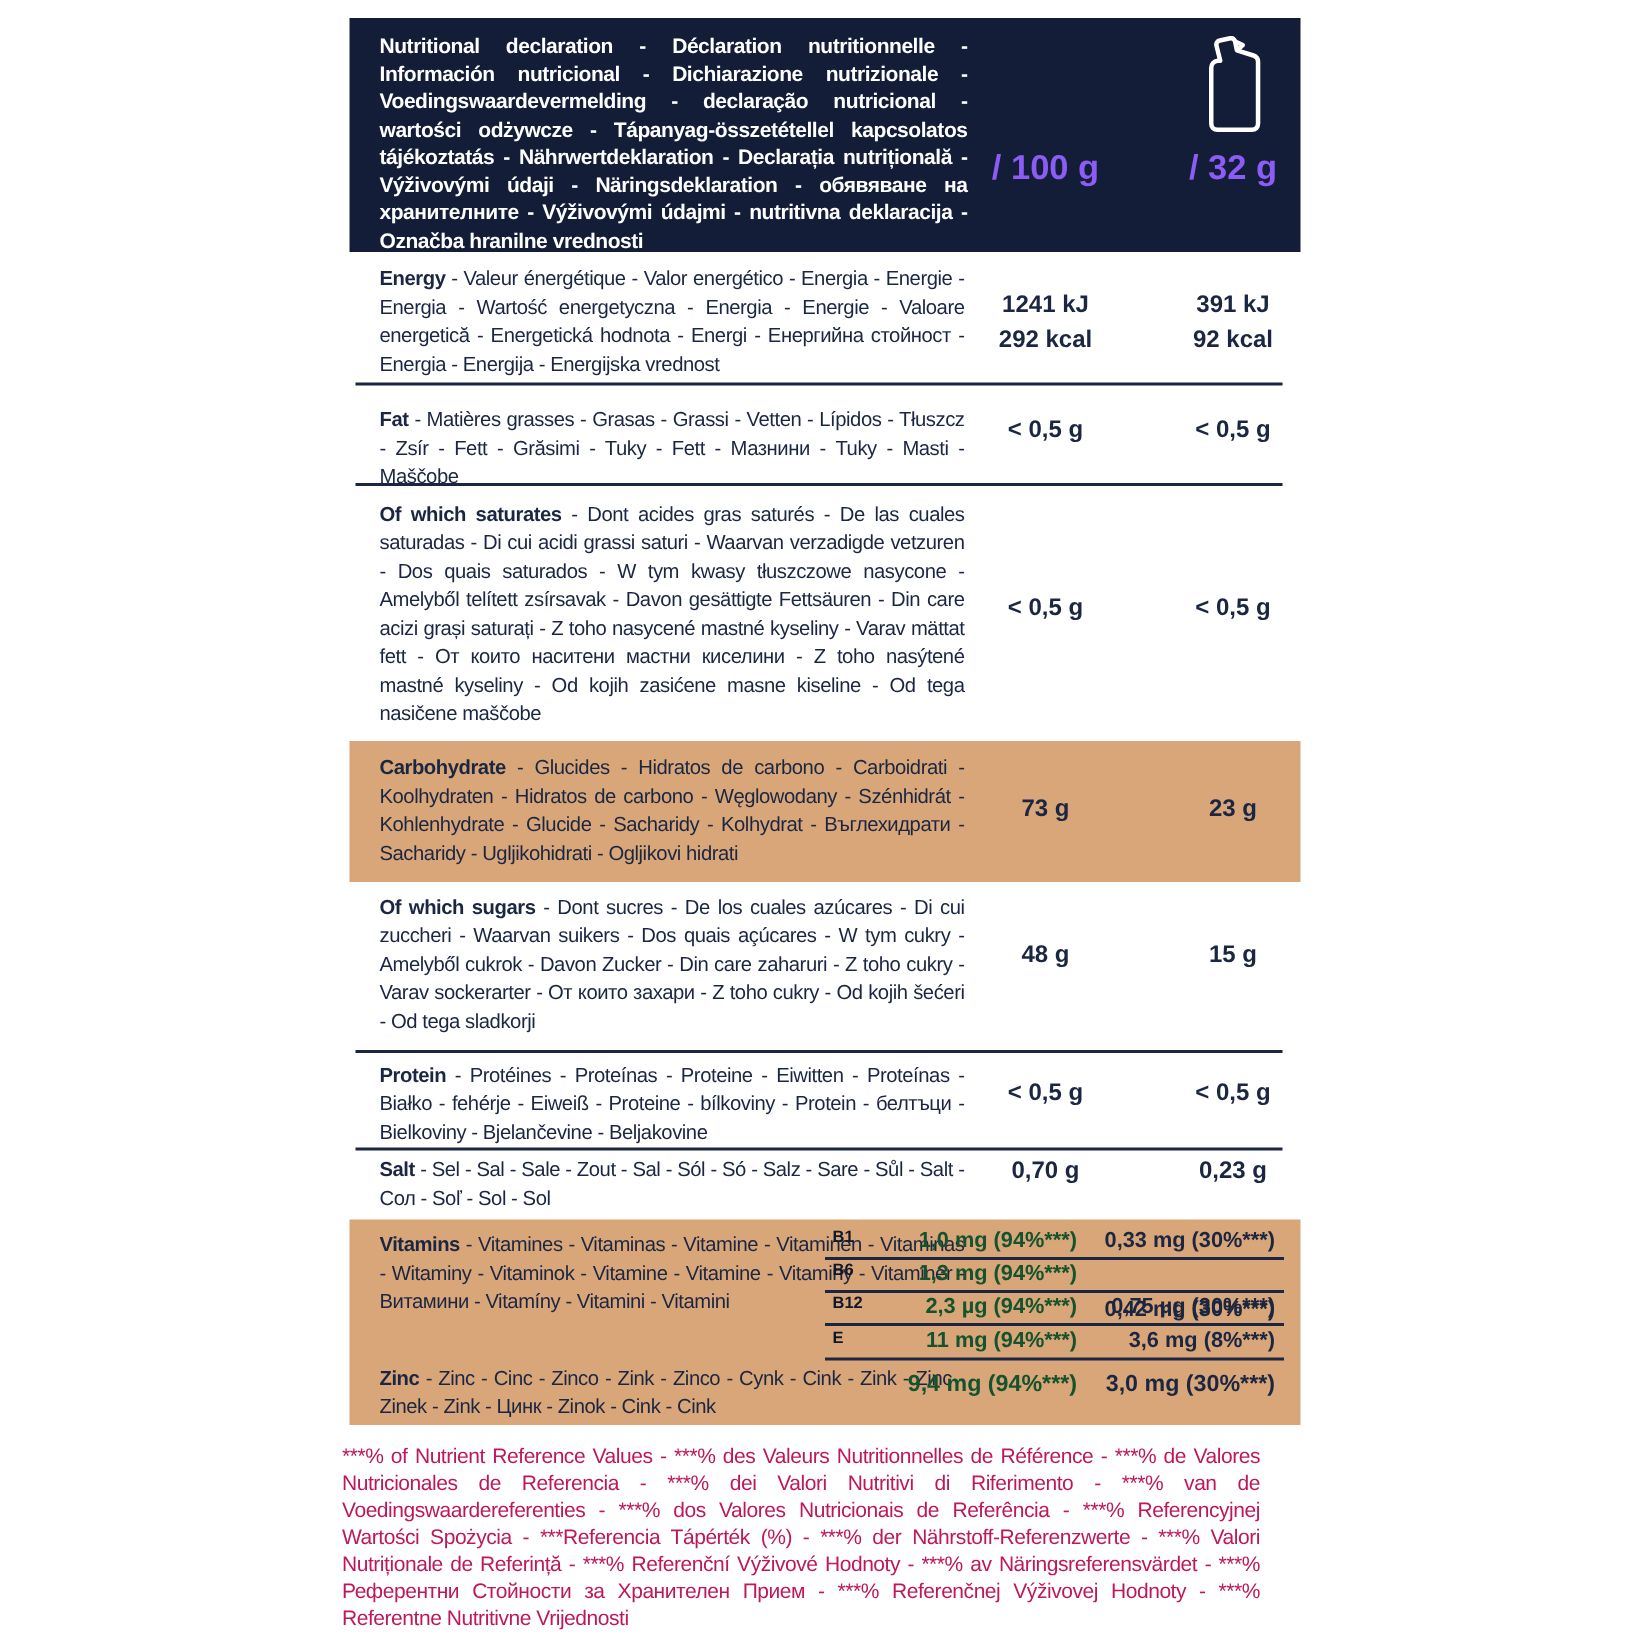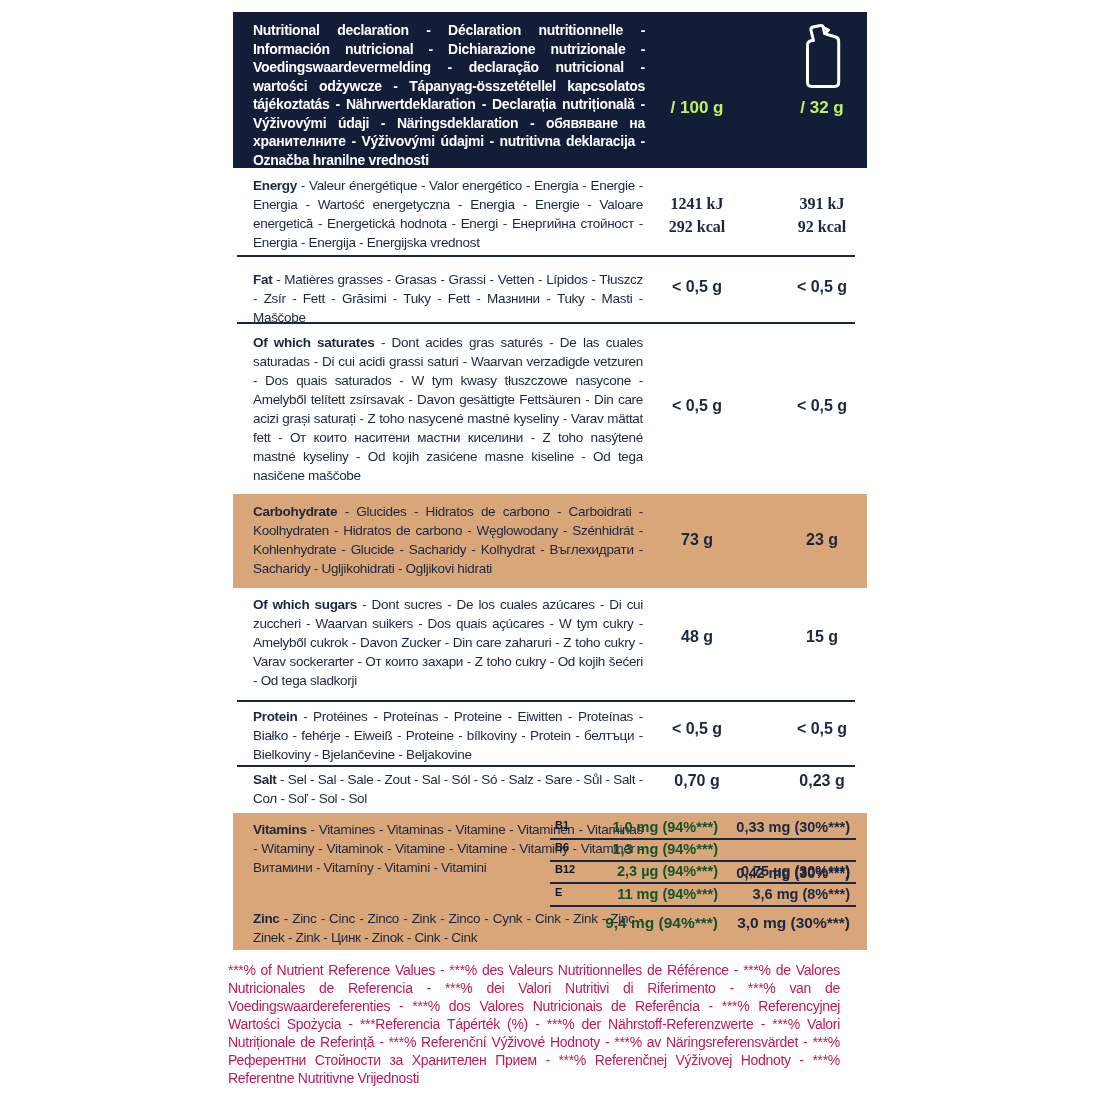--- a/index.html
+++ b/index.html
@@ -4,35 +4,35 @@
 <style>
   html,body{margin:0;padding:0;background:#ffffff;}
   body{width:1100px;height:1100px;position:relative;overflow:hidden;
        font-family:"Liberation Sans","DejaVu Sans",sans-serif;color:#1b2642;}
   #label{position:absolute;left:0;top:0;width:984px;height:1100px;}
 
   
   .hdr{position:absolute;left:233px;top:12px;width:634px;height:156px;background:#131d37;}
   .hdr-text{position:absolute;left:20px;top:9px;width:392px;color:#ffffff;
             font-size:14px;line-height:18.5px;font-weight:700;text-align:justify;letter-spacing:-0.3px;}
-  .hdr-col{position:absolute;top:86px;color:#bef264;font-weight:700;font-size:17px;text-align:center;}
+  .hdr-col{position:absolute;top:86px;color:#8b5cf6;font-weight:700;font-size:23px;text-align:center;}
   .col100{left:404px;width:120px;}
   .col32{left:534px;width:110px;}
   .gel{position:absolute;left:568px;top:12px;width:44px;height:66px;}
 
   
   .lbl{position:absolute;left:253px;width:390px;font-size:13.5px;line-height:19px;
        text-align:justify;letter-spacing:-0.3px;color:#1b2642;}
   .lbl .term{font-weight:700;}
 
   
   .val{position:absolute;font-weight:700;font-size:16px;color:#1b2642;text-align:center;white-space:nowrap;}
   .v100{left:637px;width:120px;}
   .v32{left:767px;width:110px;}
-  .val2l{line-height:23px;font-family:Liberation Serif, serif;}
+  .val2l{line-height:23px;}
 
   
   .hline{position:absolute;left:237px;width:618px;height:2px;background:#1b2642;}
 
   
   .tan{position:absolute;left:233px;width:634px;background:#d8a678;}
   .carb-block{top:494px;height:94px;}
   .vit-block{top:813px;height:137px;}
   .tan .lbl{left:20px;}
 

